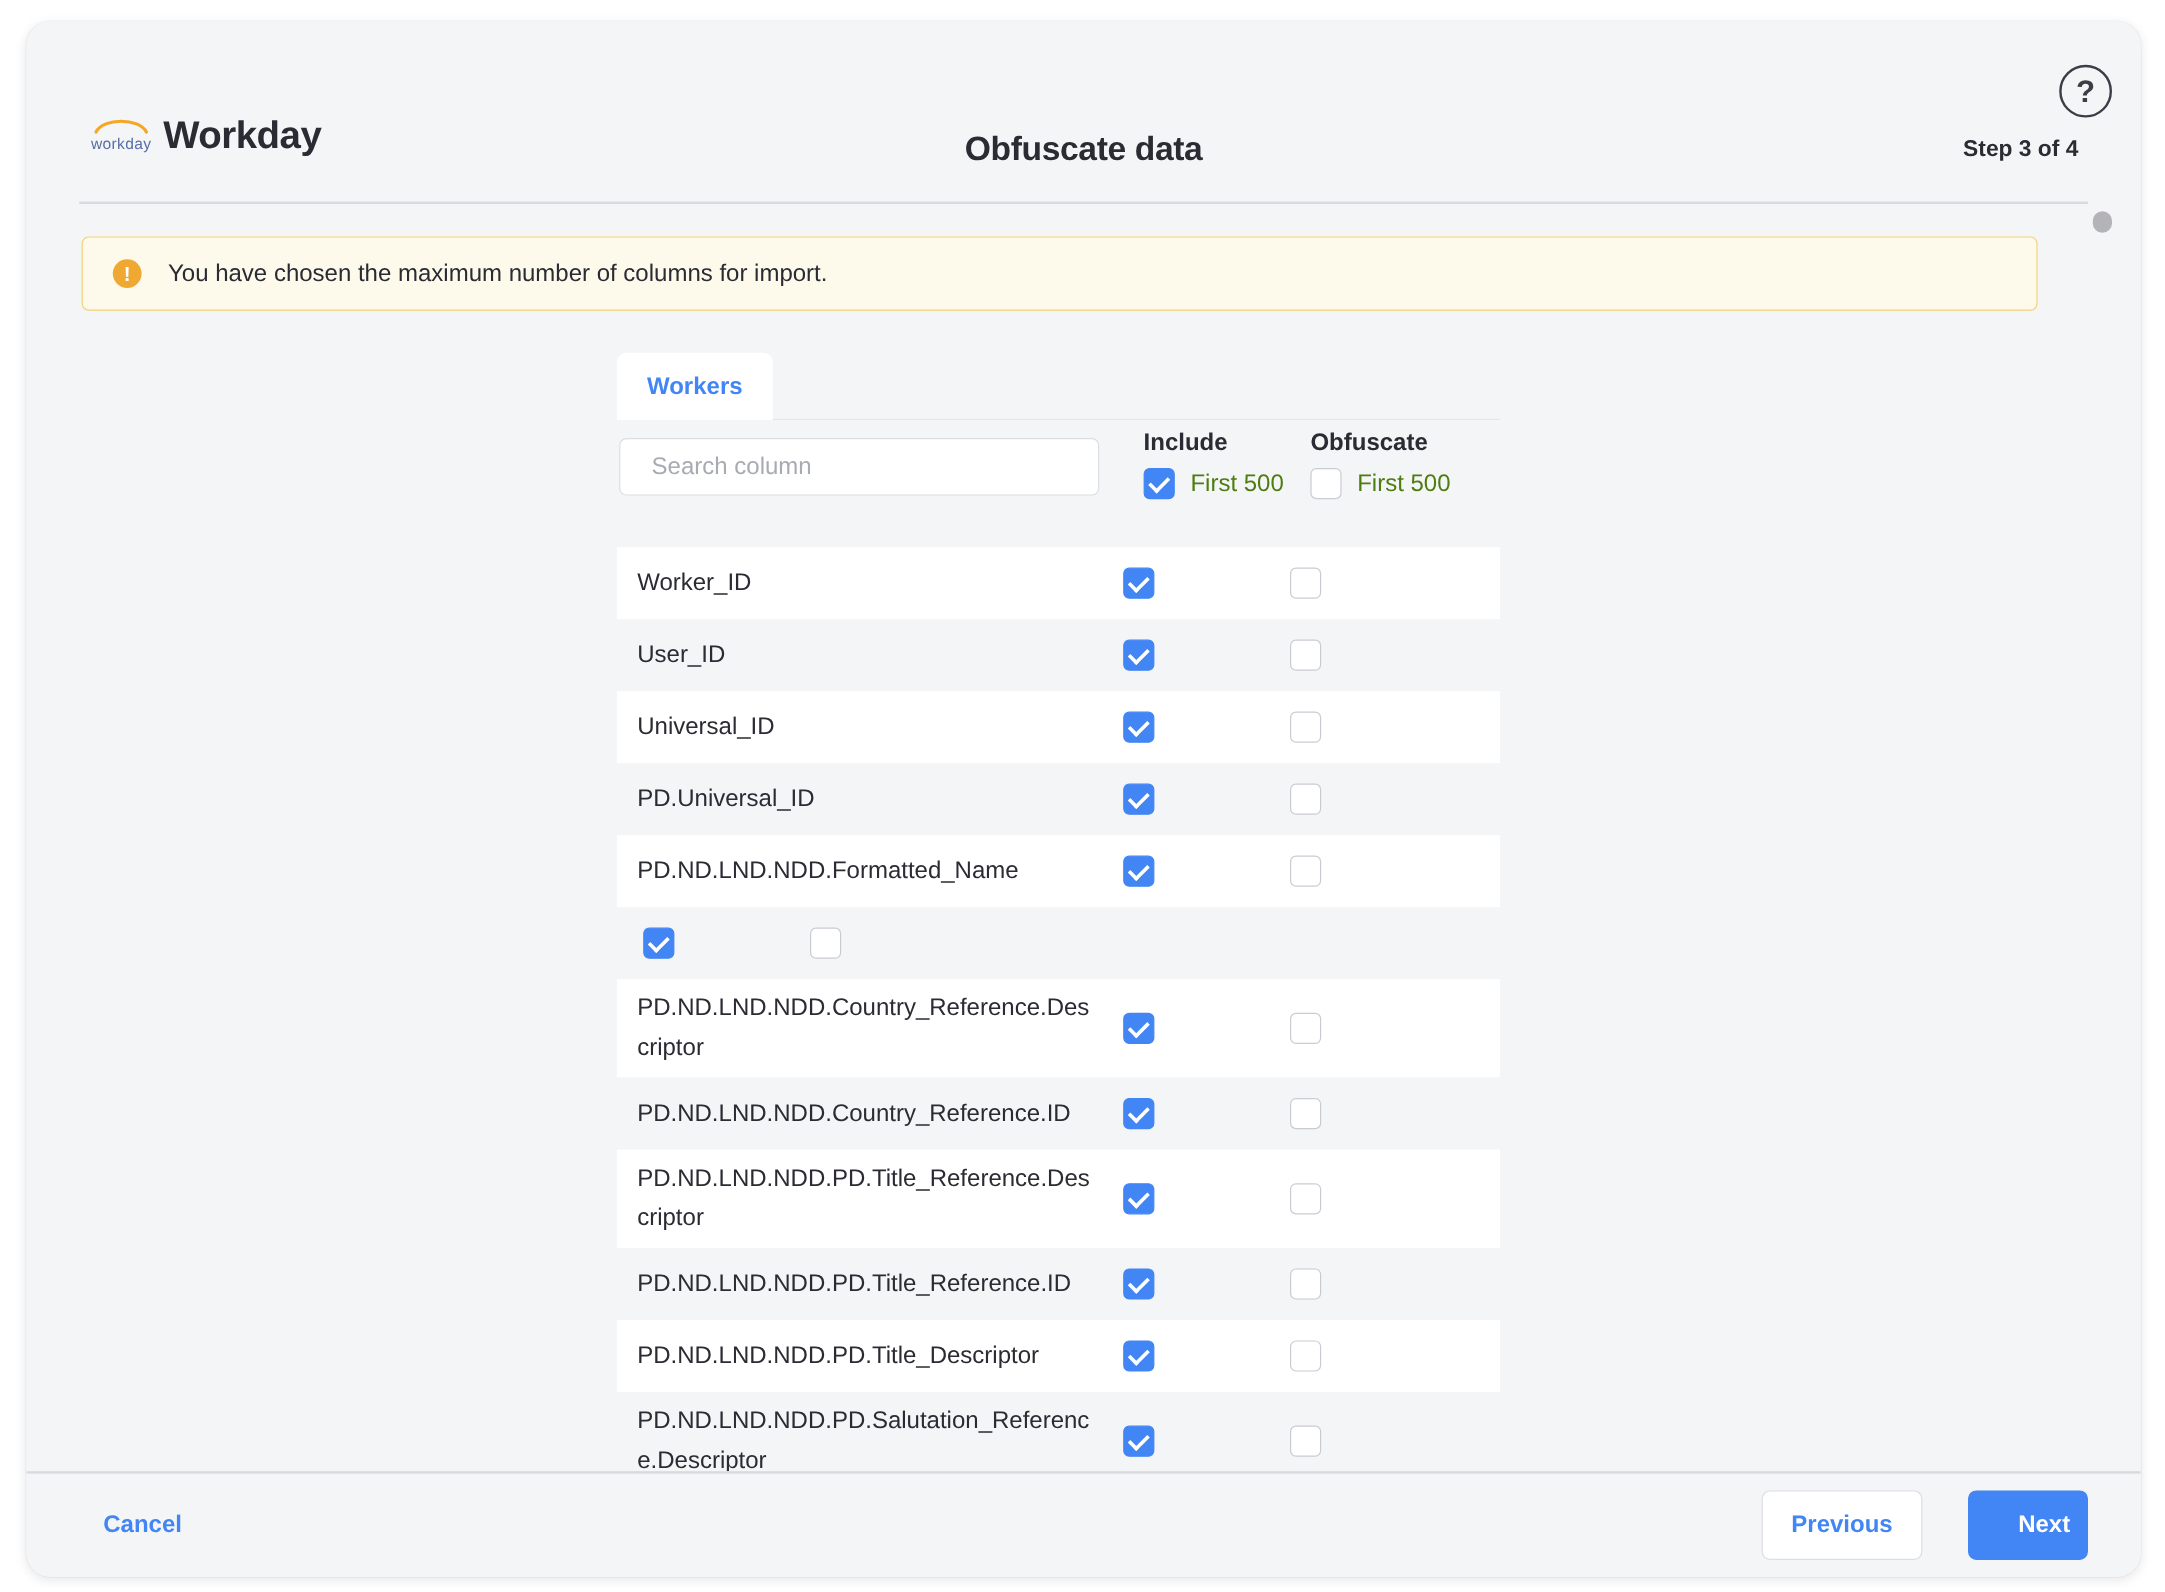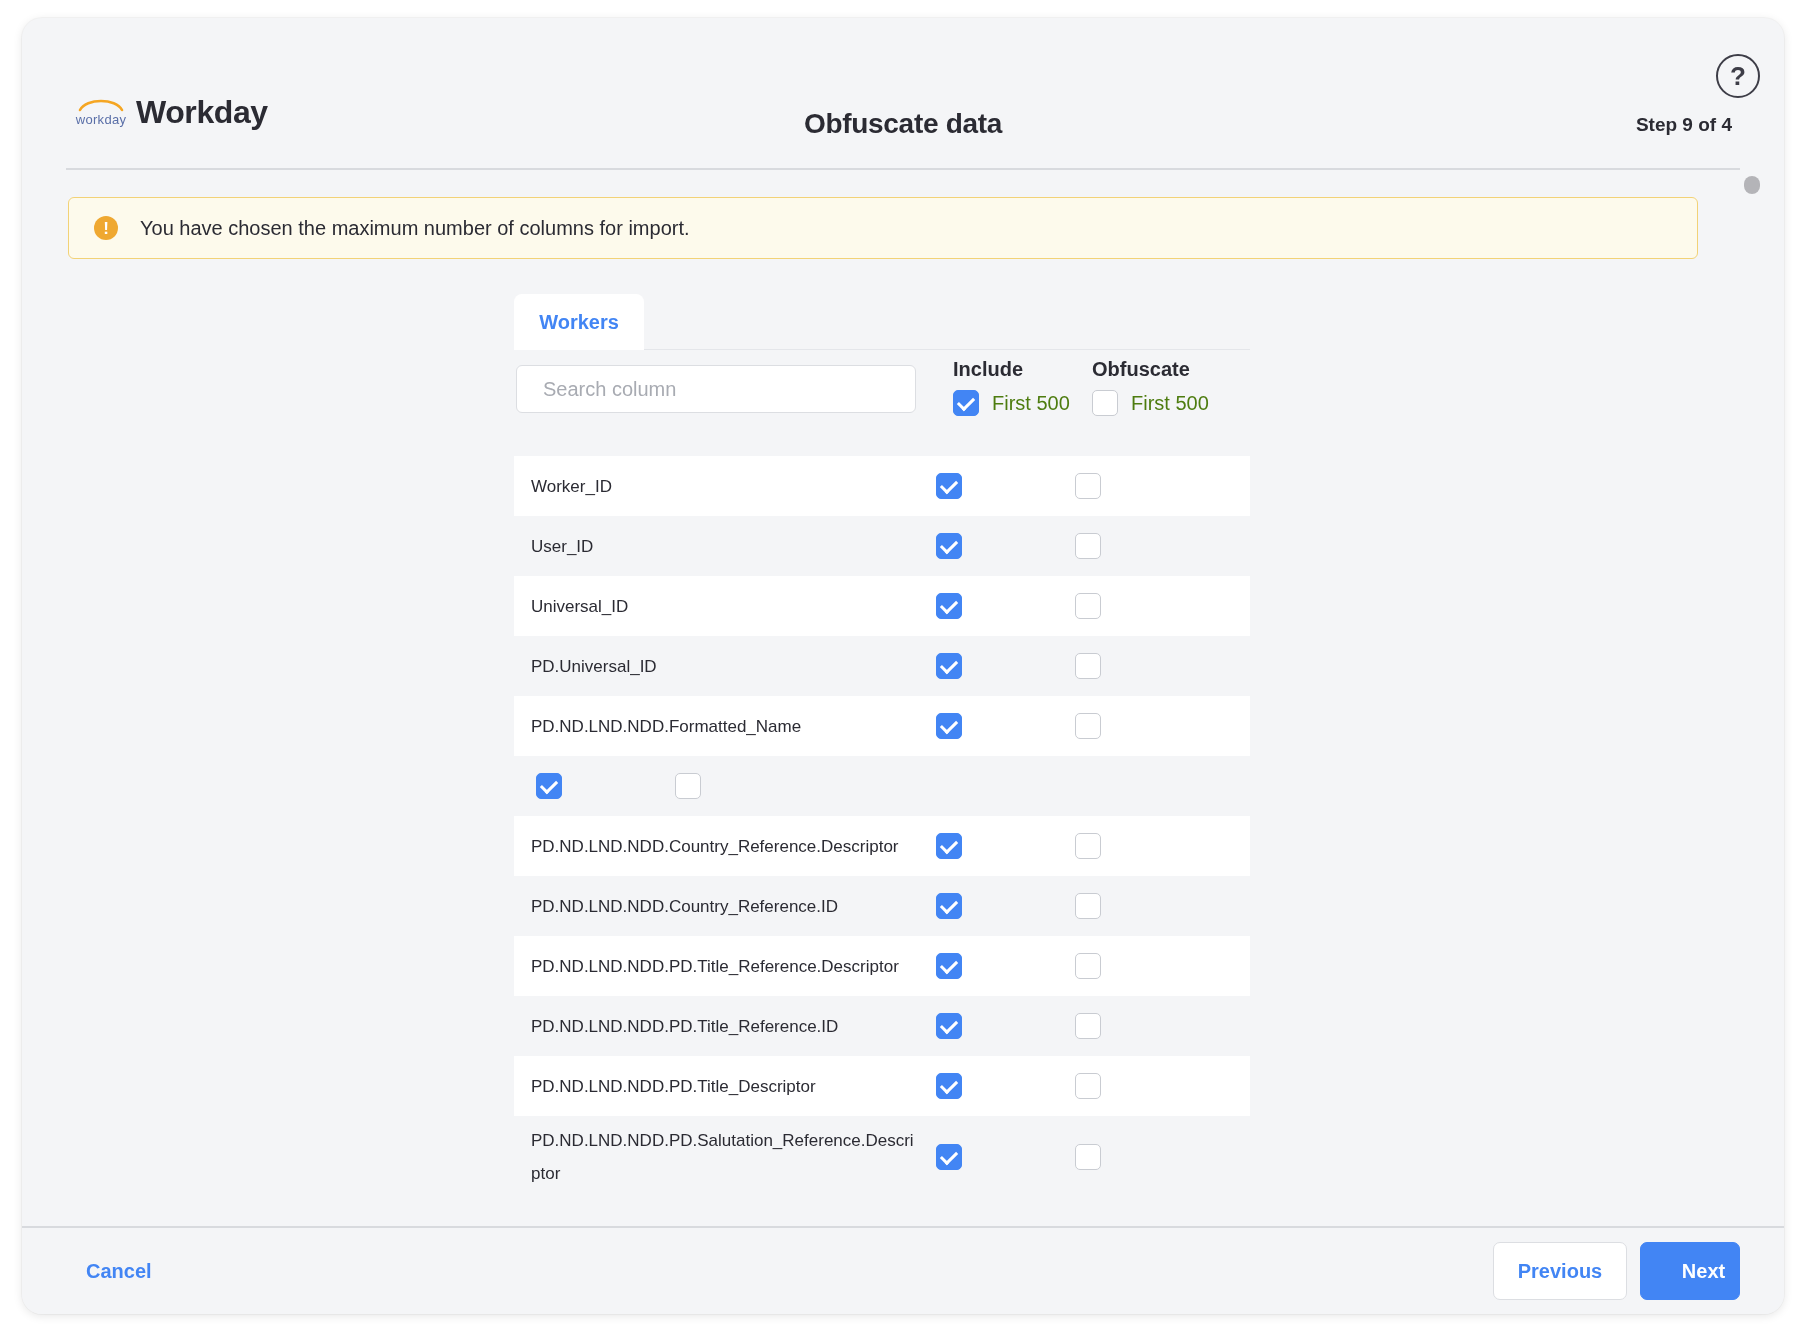--- a/index.html
+++ b/index.html
@@ -152,21 +152,21 @@
     width: 736px;
   }
   .row {
     position: relative; width: 736px; min-height: 60px;
     display: flex; align-items: center;
   }
   .row.odd  { background: #ffffff; }
   .row.even { background: #f4f5f7; }
   .row-label {
     width: 400px; padding: 8px 0 8px 17px;
-    font-size: 17px; color: #2b2b33; line-height: 33px;
+    font-size: 20px; color: #2b2b33; line-height: 33px;
     word-break: break-all;
   }
   .row-cb-cell {
     width: 139px; display: flex; justify-content: flex-start;
     padding-left: 22px;
   }
   .row-cb-cell.include  { margin-left: 0; }
 
   
   .footer {
@@ -180,21 +180,21 @@
   }
   .btn {
     font-family: "Liberation Sans", sans-serif;
     font-size: 20px; font-weight: 700; cursor: pointer;
     border-radius: 7px;
   }
   .btn-cancel {
     background: transparent; border: none; color: #4285f4;
     padding: 6px 0; margin-left: 20px;
   }
-  .footer-right { display: flex; align-items: flex-end; gap: 13px; }
+  .footer-right { display: flex; align-items: flex-end; gap: 38px; }
   .btn-previous {
     background: #ffffff; border: 1.5px solid #dcdee2; color: #4285f4;
     width: 134px; height: 58px;
   }
   .btn-next {
     background: #4285f4; border: 1.5px solid #4285f4; color: #ffffff;
     width: 100px; height: 58px; padding-left: 27px;
   }
 </style>
 </head>
@@ -212,21 +212,21 @@
         <span class="wd-logo">
           <svg width="62" height="32" viewBox="0 0 62 32">
             <path d="M10 14 C16 2, 46 2, 52 14" stroke="#f5a623" stroke-width="2.6" fill="none" stroke-linecap="round"></path>
             <text x="31" y="28" font-family="Liberation Sans, sans-serif" font-size="13" font-weight="400" fill="#5a6fa8" text-anchor="middle" letter-spacing="0.3">workday</text>
           </svg>
         </span>
         <span class="wd-word">Workday</span>
       </div>
 
       <div class="header-title">Obfuscate data</div>
-      <div class="step-label">Step 9 of 4</div>
+      <div class="step-label">Step 3 of 4</div>
       <div class="header-rule"></div>
     </div>
 
     <div class="body-scroll">
 
       <div class="alert">
         <span class="alert-icon">!</span>
         <span class="alert-text">You have chosen the maximum number of columns for import.</span>
       </div>
 

